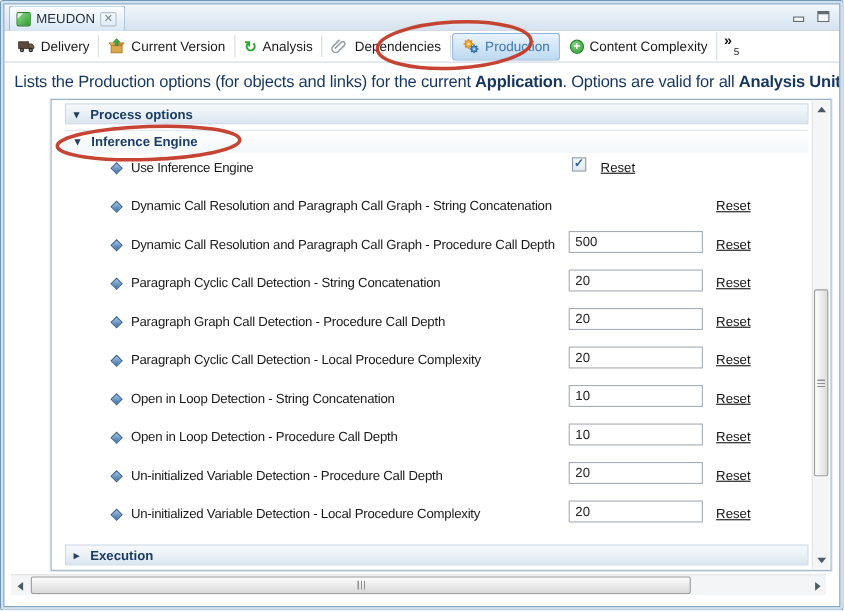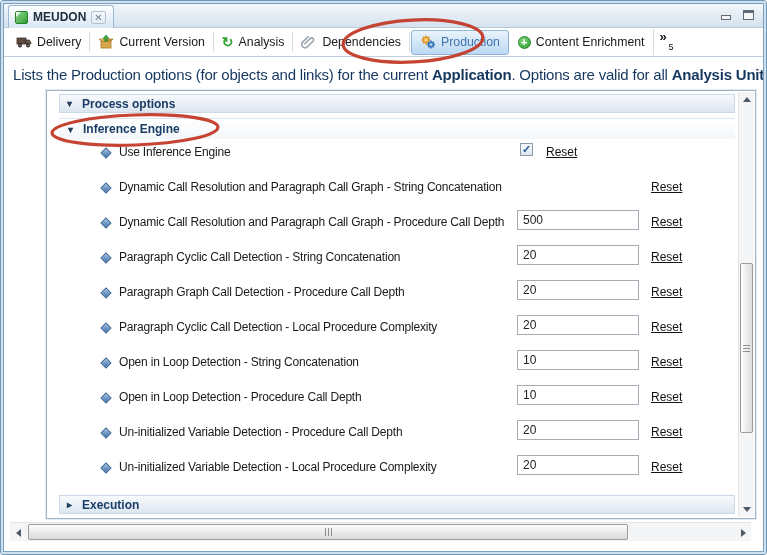--- a/index.html
+++ b/index.html
@@ -17,21 +17,21 @@
   .tabstrip { position:absolute; left:4px; top:4px; right:4px; height:24px;
               background:linear-gradient(#f2f7fb,#d5e2ee); border-bottom:1px solid #b7c9da; }
   .editor-tab { position:absolute; left:4px; top:1px; height:23px; padding:0 7px 0 6px;
                 display:flex; align-items:center; gap:5px;
                 background:linear-gradient(#fdfeff,#d8e7f5); border:1px solid #9db8d2; border-bottom:none;
                 border-radius:3px 3px 0 0; }
   .file-icon { width:13px; height:13px; border-radius:2px;
                background:linear-gradient(135deg,#8fd78f,#2f9e2f); border:1px solid #268026; position:relative; }
   .file-icon:before { content:""; position:absolute; left:0; top:0; border-style:solid;
                       border-width:5px 5px 0 0; border-color:#eaf6ea transparent transparent transparent; }
-  .editor-tab .tab-title { font-size:12px; font-weight:bold; color:#1d2b3a; }
+  .editor-tab .tab-title { font-size:12px; font-weight:normal; color:#1d2b3a; }
   .tab-close { font-size:10px; line-height:11px; color:#76848f; border:1px solid #b4c0cc; border-radius:2px;
                padding:0 2px; cursor:default; }
   .winbtns { position:absolute; right:6px; top:4px; display:flex; gap:6px; }
   .winbtn { width:17px; height:14px; display:flex; align-items:flex-end; justify-content:center; padding-bottom:2px; }
   .winbtn .min-glyph { width:10px; height:5px; border:1px solid #5f6a75; background:#f4f6f8; }
   .winbtn .max-glyph { width:11px; height:10px; border:1px solid #5f6a75; border-top-width:3px; background:#f4f6f8; }
 
   
   .toolbar { position:absolute; left:4px; top:28px; right:4px; height:29px; background:#fff;
              border-bottom:1px solid #c2cfdd; display:flex; align-items:center; padding-left:4px; }
@@ -181,21 +181,21 @@
           <line x1="8.2" y1="6.7" x2="13.8" y2="12.3"></line>
             <line x1="13.8" y1="6.7" x2="8.2" y2="12.3"></line>
         </g>
         <circle cx="11" cy="9.5" r="2.7" fill="#5b9bd5" stroke="#2e5f99" stroke-width="0.8"></circle>
         <circle cx="11" cy="9.5" r="0.9" fill="#d6e8f8"></circle>
       </svg>
       <span>Production</span>
     </div>
     <div class="vtab">
       <span class="plus-circle">+</span>
-      <span>Content Enrichment</span>
+      <span>Content Complexity</span>
     </div>
     <div class="vsep tall"></div>
     <div class="overflow">
       <span class="chev">»</span>
       <span class="cnt">5</span>
     </div>
   </div>
 
   <div class="description"><span>Lists the Production options (for objects and links) for the current </span><b>Application</b><span>. Options are valid for all </span><b>Analysis Unit</b><span>s in the </span><b>Application</b><span>.</span></div>
 

